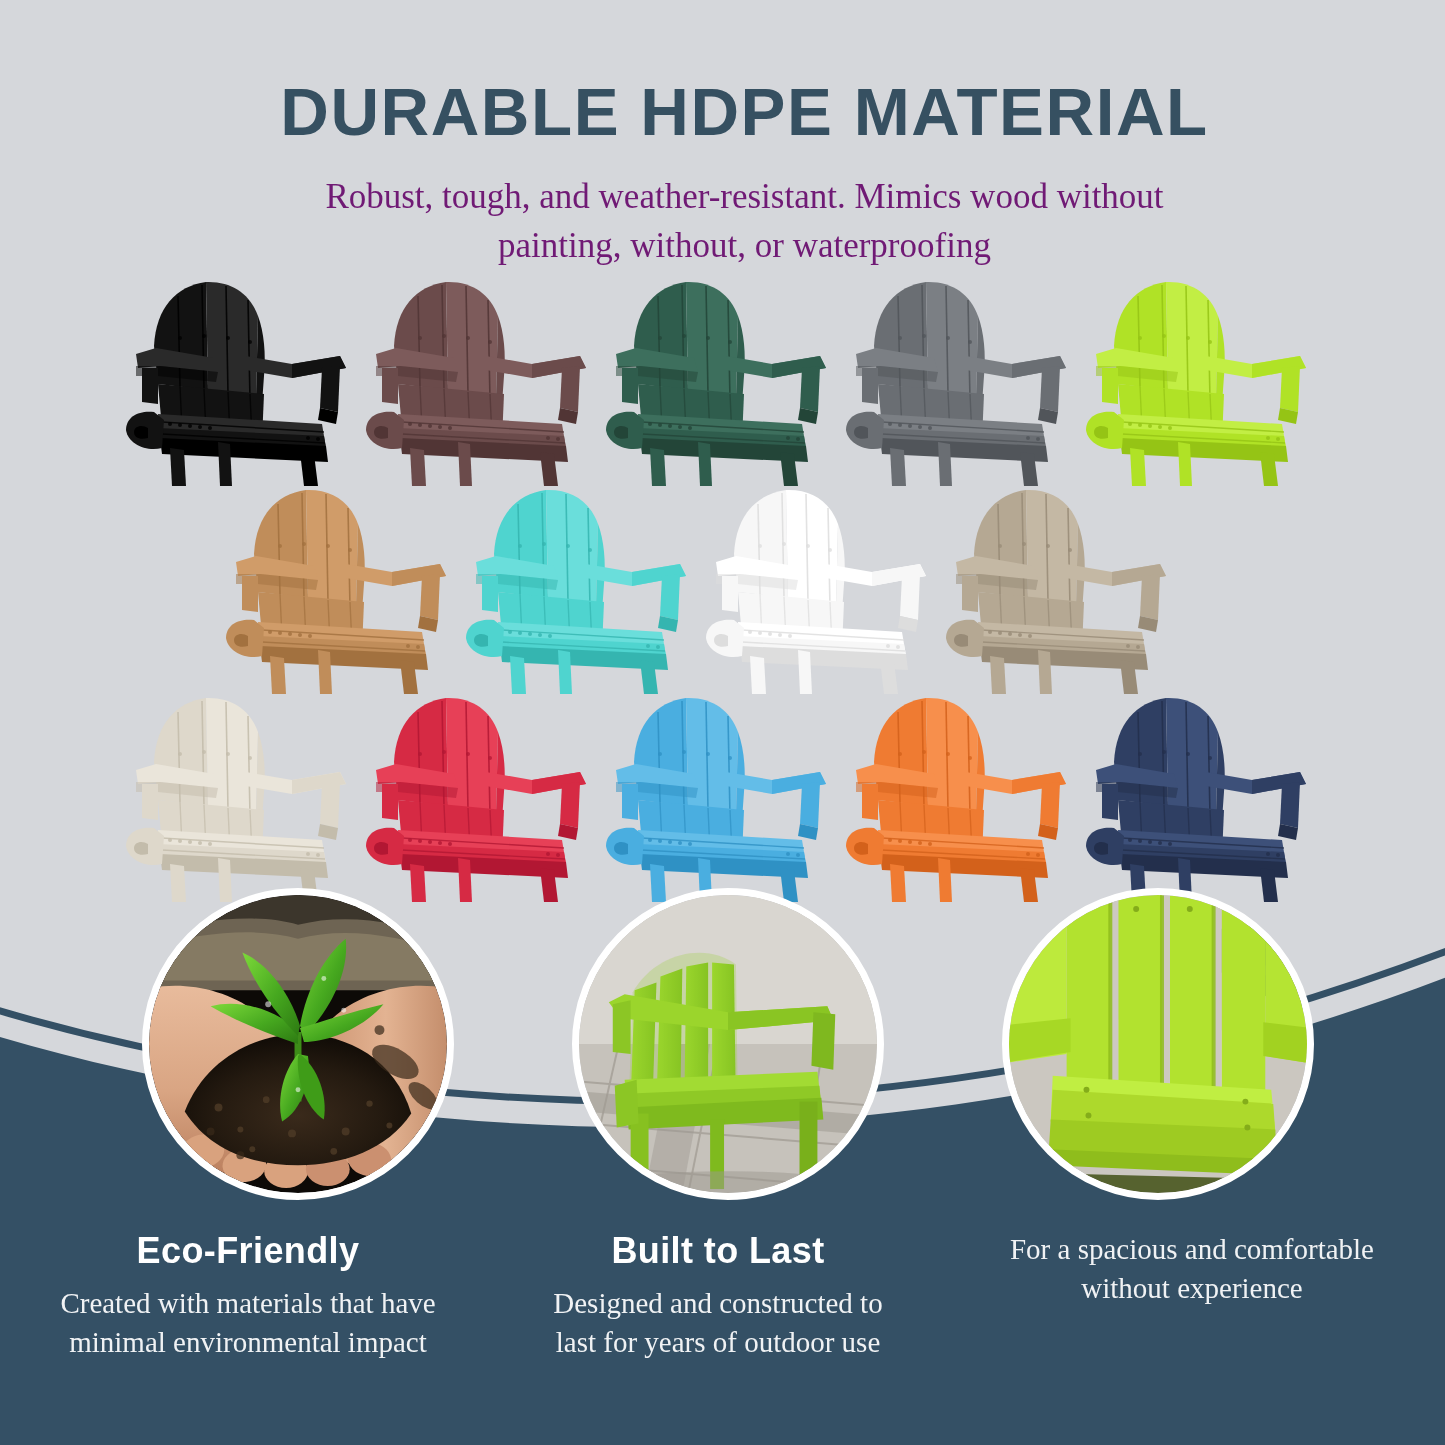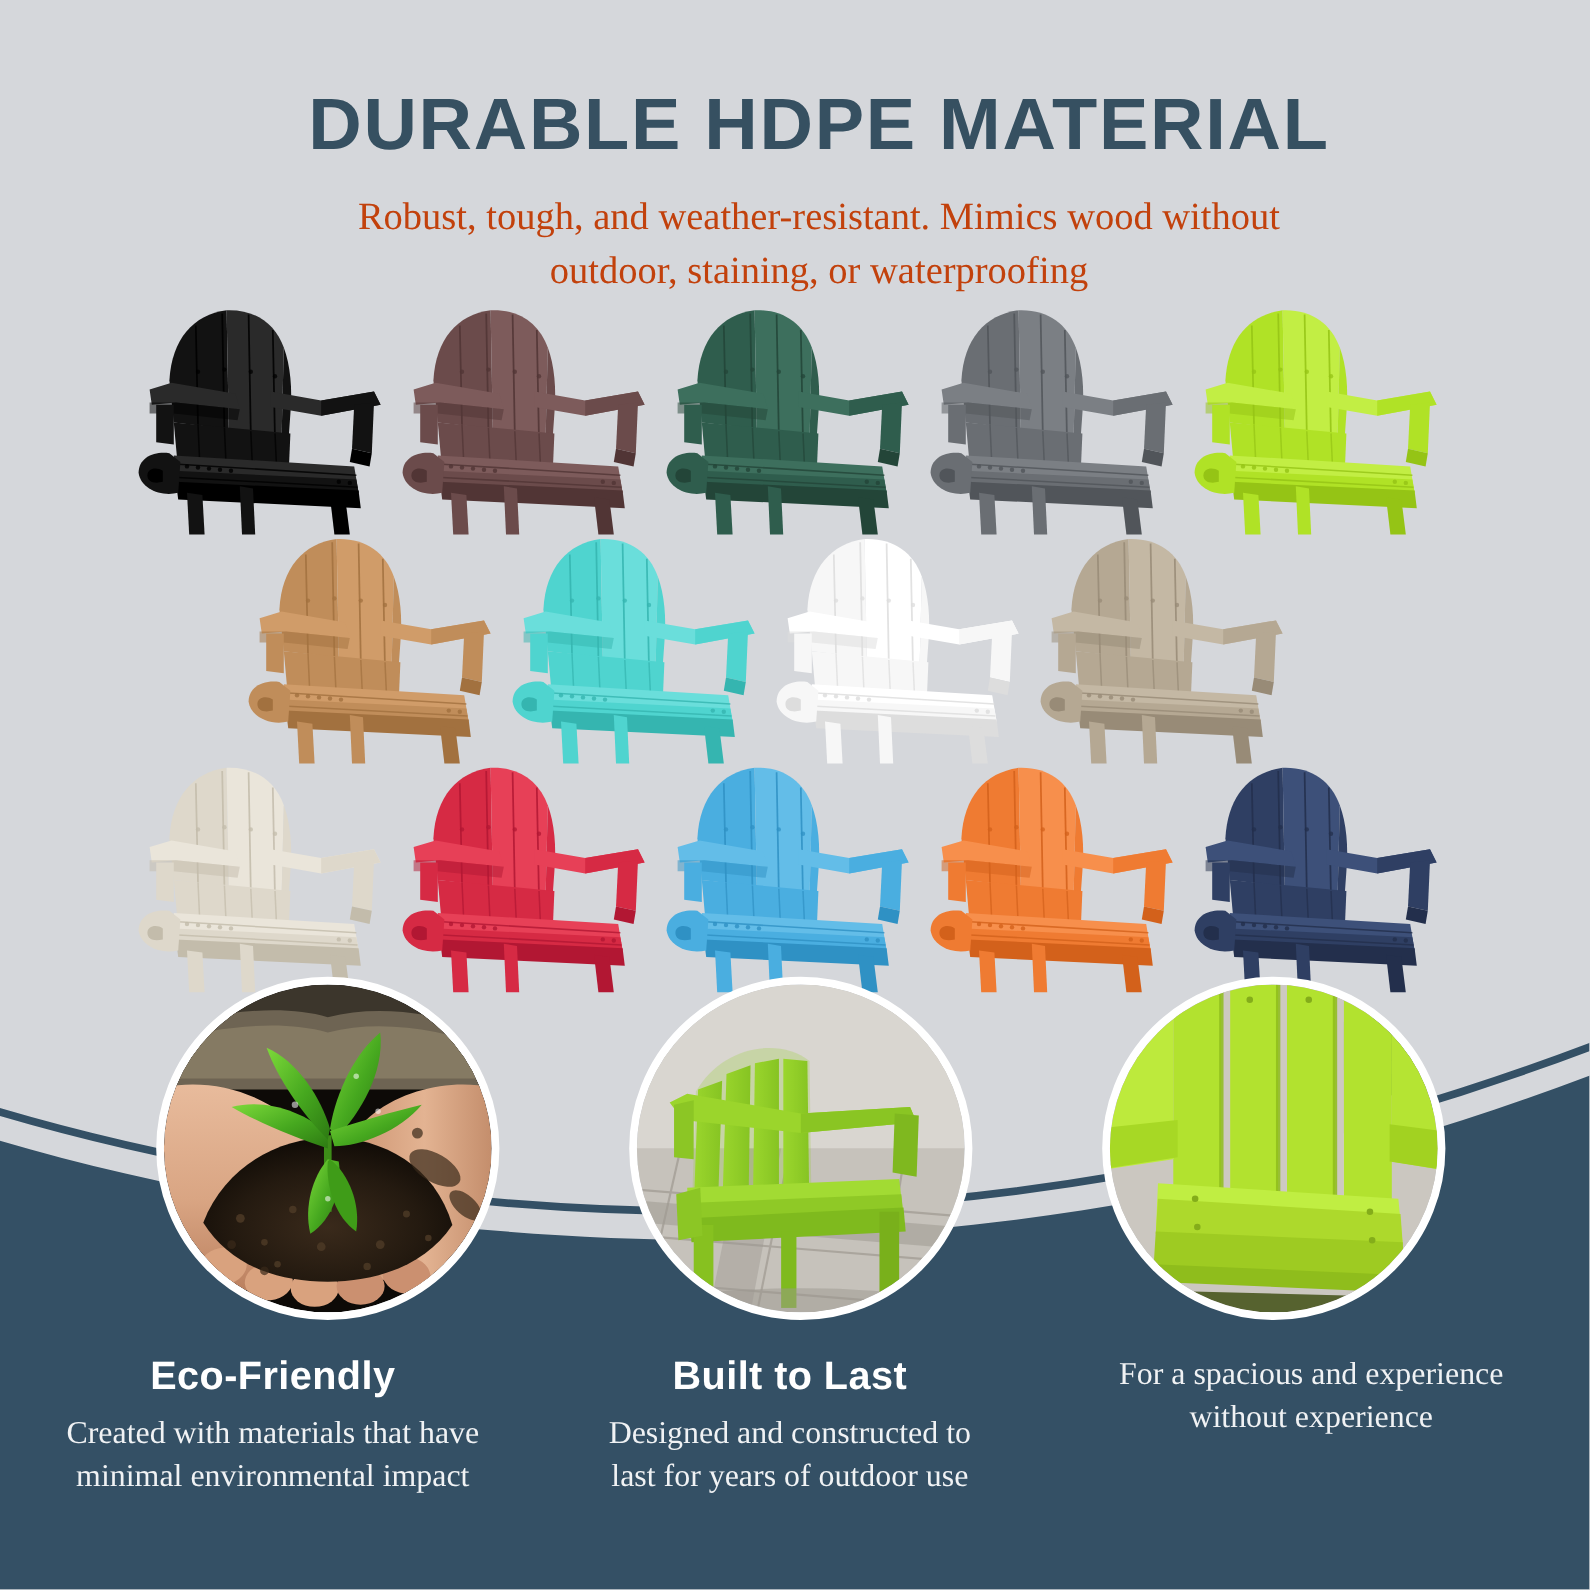--- a/index.html
+++ b/index.html
@@ -21,21 +21,21 @@
     letter-spacing:1.5px;
     color:#365061;
     margin:0;
     padding-top:78px;
     line-height:1.04;
     transform:scaleX(1.02);
   }
   .subtitle{
     font-family:"Liberation Serif", serif;
     font-size:35px;
-    color:#c2410c;
+    color:#701a75;
     line-height:1.42;
     margin:0;
     padding-top:25px;
     max-width:1000px;
     margin-left:auto;margin-right:auto;
   }
 
   
   .grid{position:absolute;top:272px;left:0;width:1445px;height:640px;}
   .grid-row{position:absolute;left:0;width:1445px;height:210px;display:flex;}
@@ -88,21 +88,21 @@
 </style>
 </head>
 <body>
 
 <div id="stage">
 
   <div class="header">
     <h1 class="title">DURABLE HDPE MATERIAL</h1>
     <p class="subtitle">
       <span>Robust, tough, and weather-resistant. Mimics wood without</span><br>
-      <span>outdoor, staining, or waterproofing</span>
+      <span>painting, without, or waterproofing</span>
     </p>
   </div>
 
   <div class="grid">
     <div class="grid-row row-a">
         <div class="cell">
           <div class="chair">
   <svg viewBox="0 0 240 215">
     <g>
 
@@ -1352,19 +1352,19 @@
     </div>
     <div class="feature f2">
       <div class="f-title">Built to Last</div>
       <div class="f-desc">
         <span>Designed and constructed to</span><br>
         <span>last for years of outdoor use</span>
       </div>
     </div>
     <div class="feature f3">
       <div class="f-desc">
-        <span>For a spacious and experience</span><br>
+        <span>For a spacious and comfortable</span><br>
         <span>without experience</span>
       </div>
     </div>
   </div>
 
 </div>
 
 </body></html>

